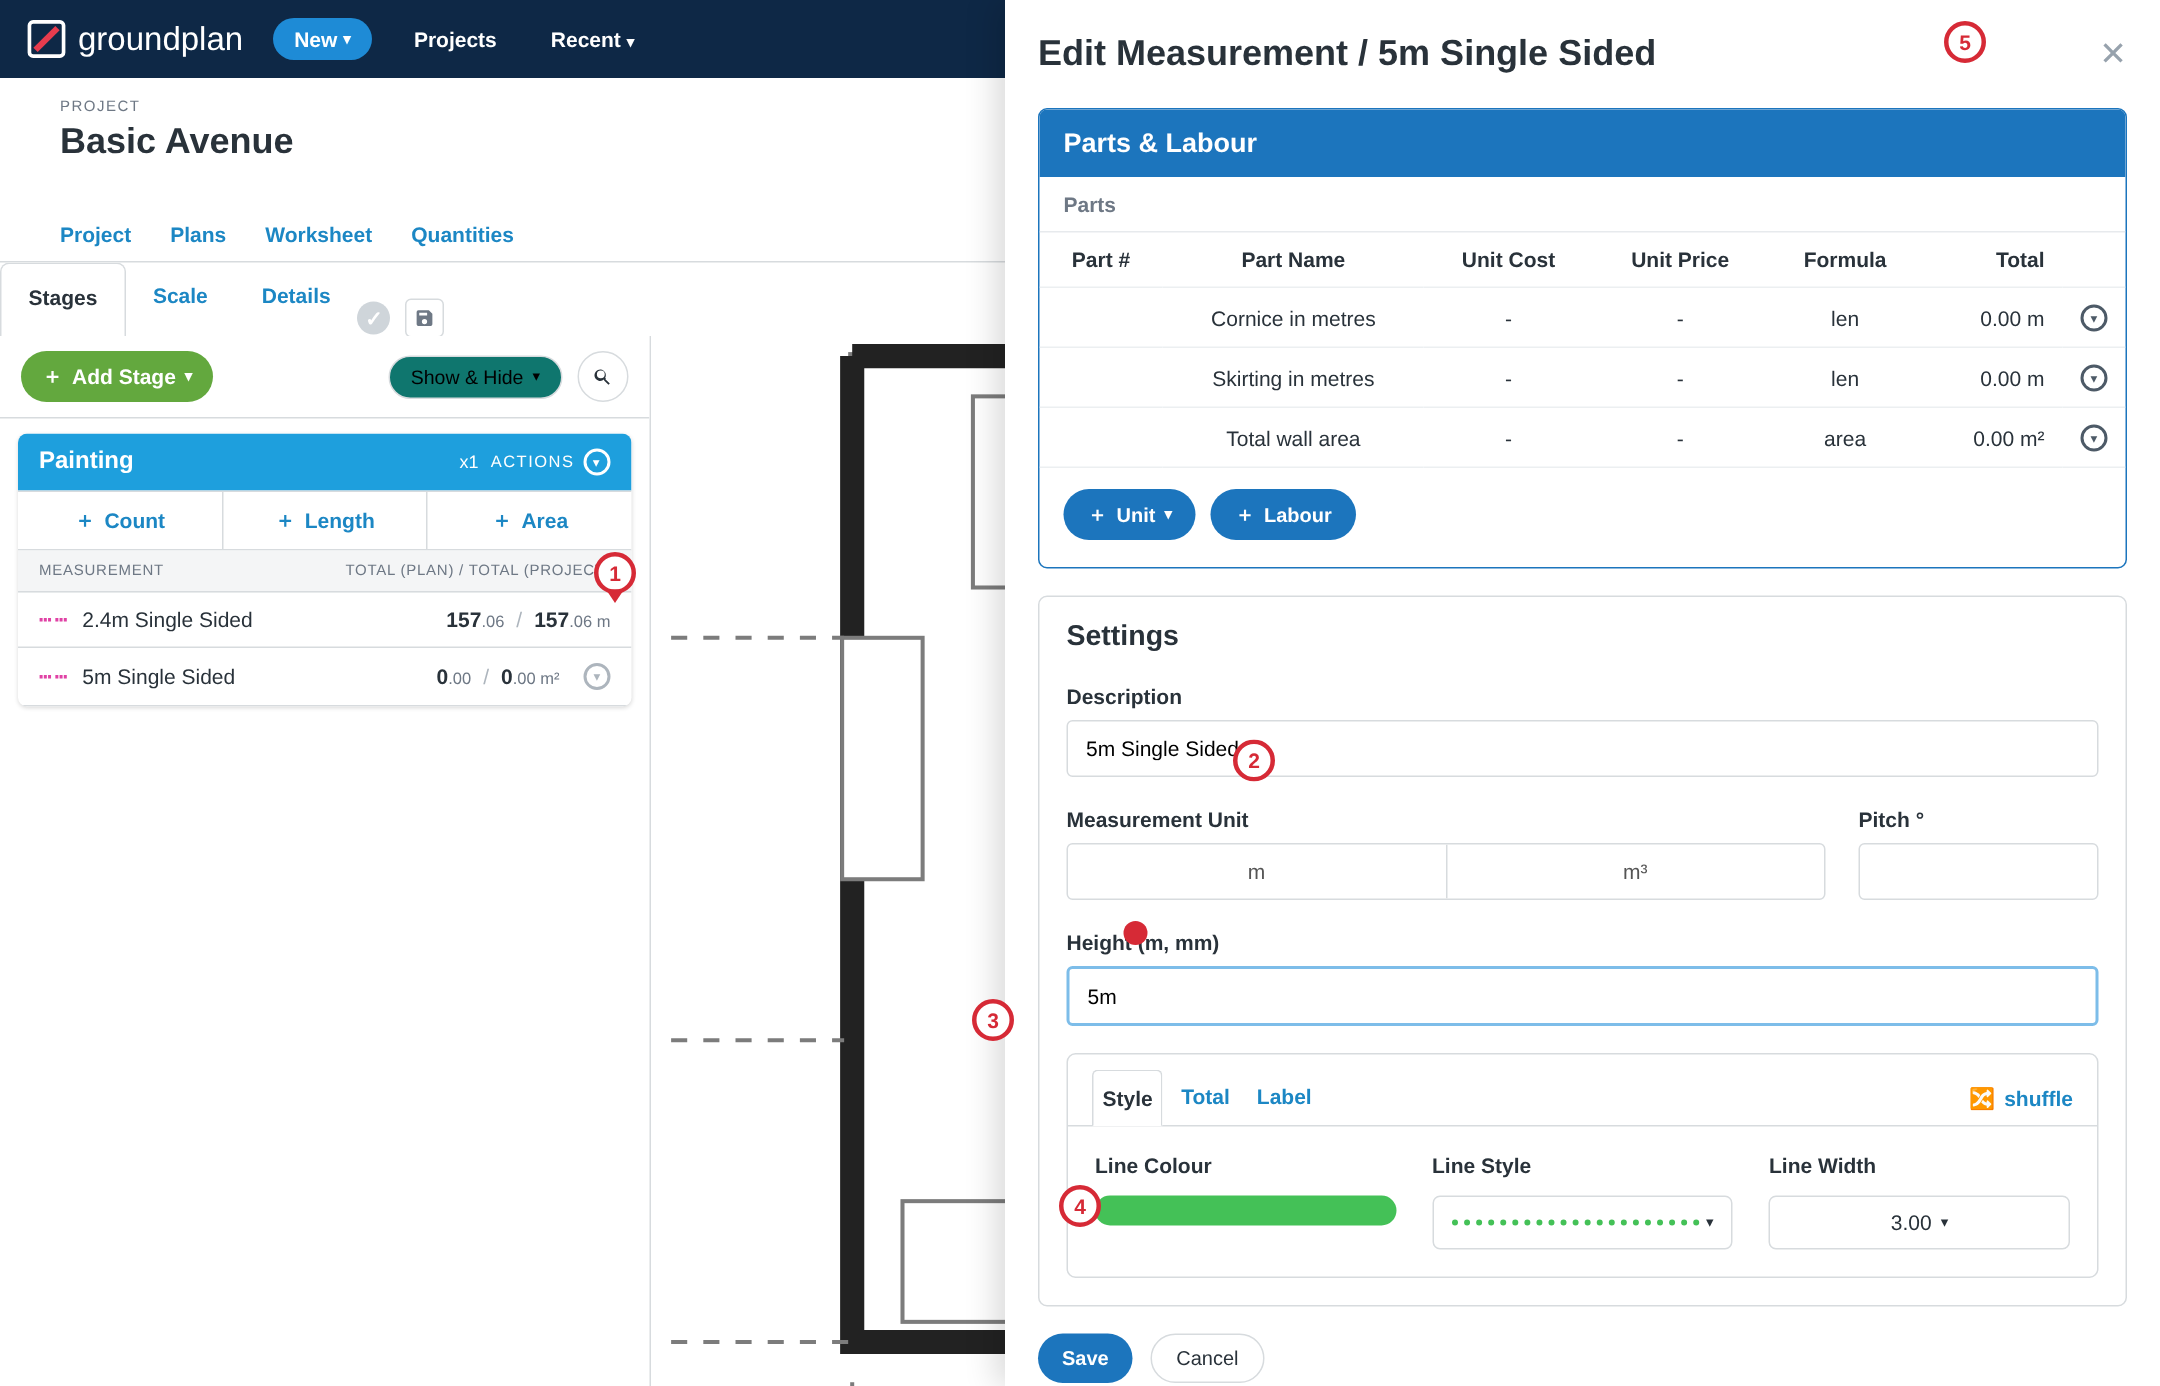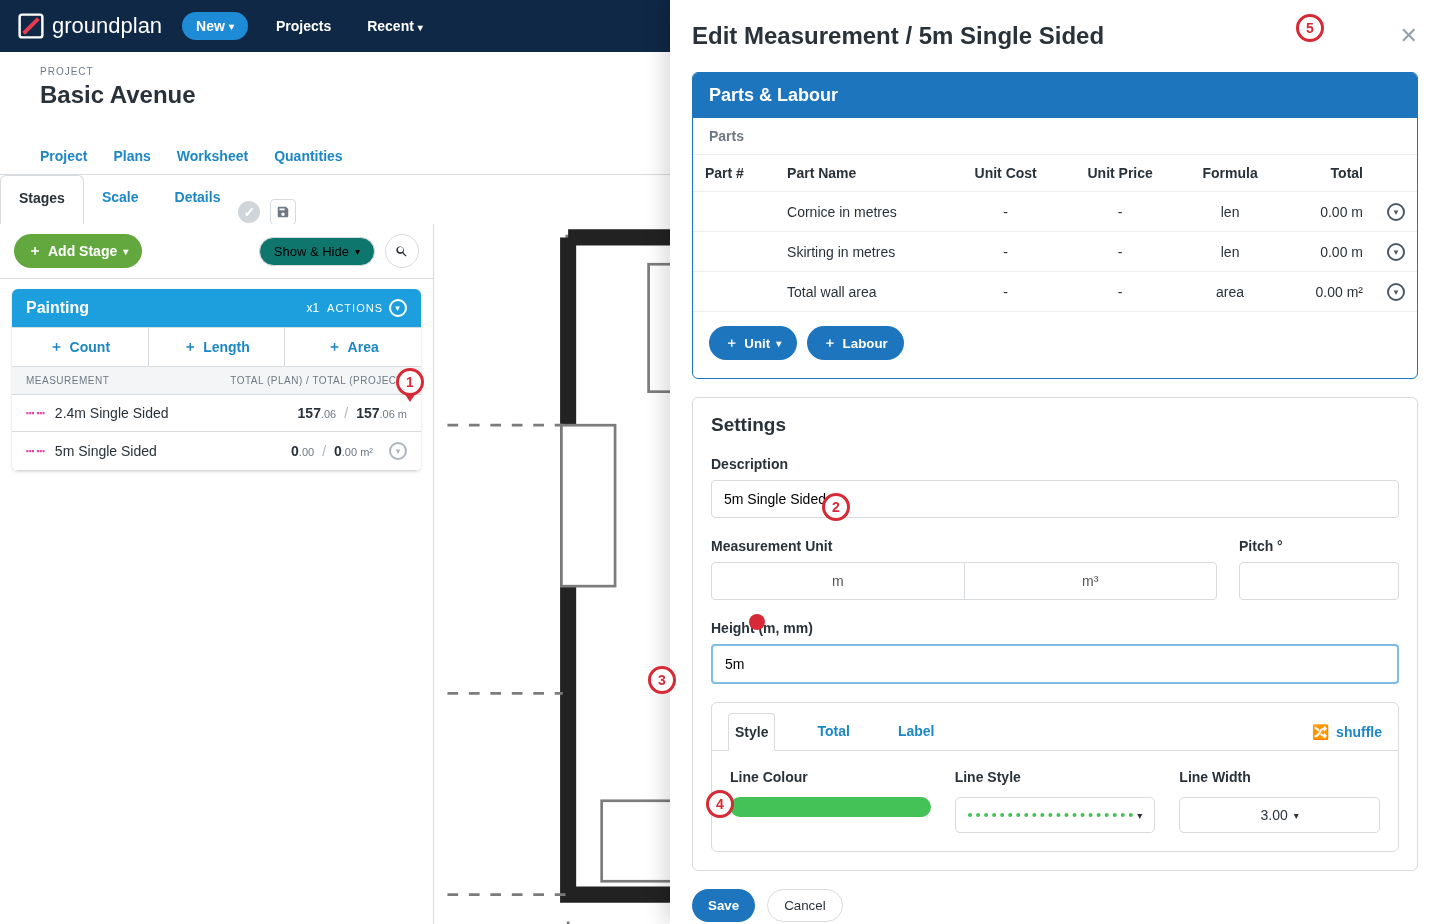--- a/index.html
+++ b/index.html
@@ -234,21 +234,21 @@
     padding: 12px 16px;
   }
   .parts-card .pc-sub {
     font-weight:700; color:var(--muted);
     padding: 10px 16px;
     border-bottom:1px solid #e7eaed;
   }
   .parts-table { width:100%; border-collapse:collapse; }
   .parts-table th, .parts-table td {
     padding: 10px 12px;
-    text-align: left;
+    text-align: center;
     border-bottom: 1px solid #eceff1;
   }
   .parts-table th { font-weight:700; }
   .parts-table td.c, .parts-table th.c { text-align:center; }
   .parts-table td.r, .parts-table th.r { text-align:right; }
   .tbl-caret { width:18px;height:18px;border:2px solid #4d5a67;border-radius:50%;display:inline-flex;align-items:center;justify-content:center;font-size:9px;color:#4d5a67; }
 
   .pill {
     background: var(--blue);
     color:#fff; border:none;
@@ -289,21 +289,21 @@
     margin-top:18px;
     border:1px solid var(--gray-border);
     border-radius:6px;
     padding: 0;
   }
   .styletabs-head {
     display:flex; align-items:center; justify-content:space-between;
     border-bottom:1px solid var(--gray-border);
     padding: 10px 16px 0 16px;
   }
-  .st-tabs { display:flex; gap:36px; }
+  .st-tabs { display:flex; gap:6px; }
   .st-tabs .st {
     padding:10px 6px;
     color: var(--blue-link);
     font-weight:600;
   }
   .st-tabs .st.active {
     color: var(--text);
     border:1px solid var(--gray-border);
     border-bottom:1px solid #fff;
     border-top-left-radius:4px;border-top-right-radius:4px;

